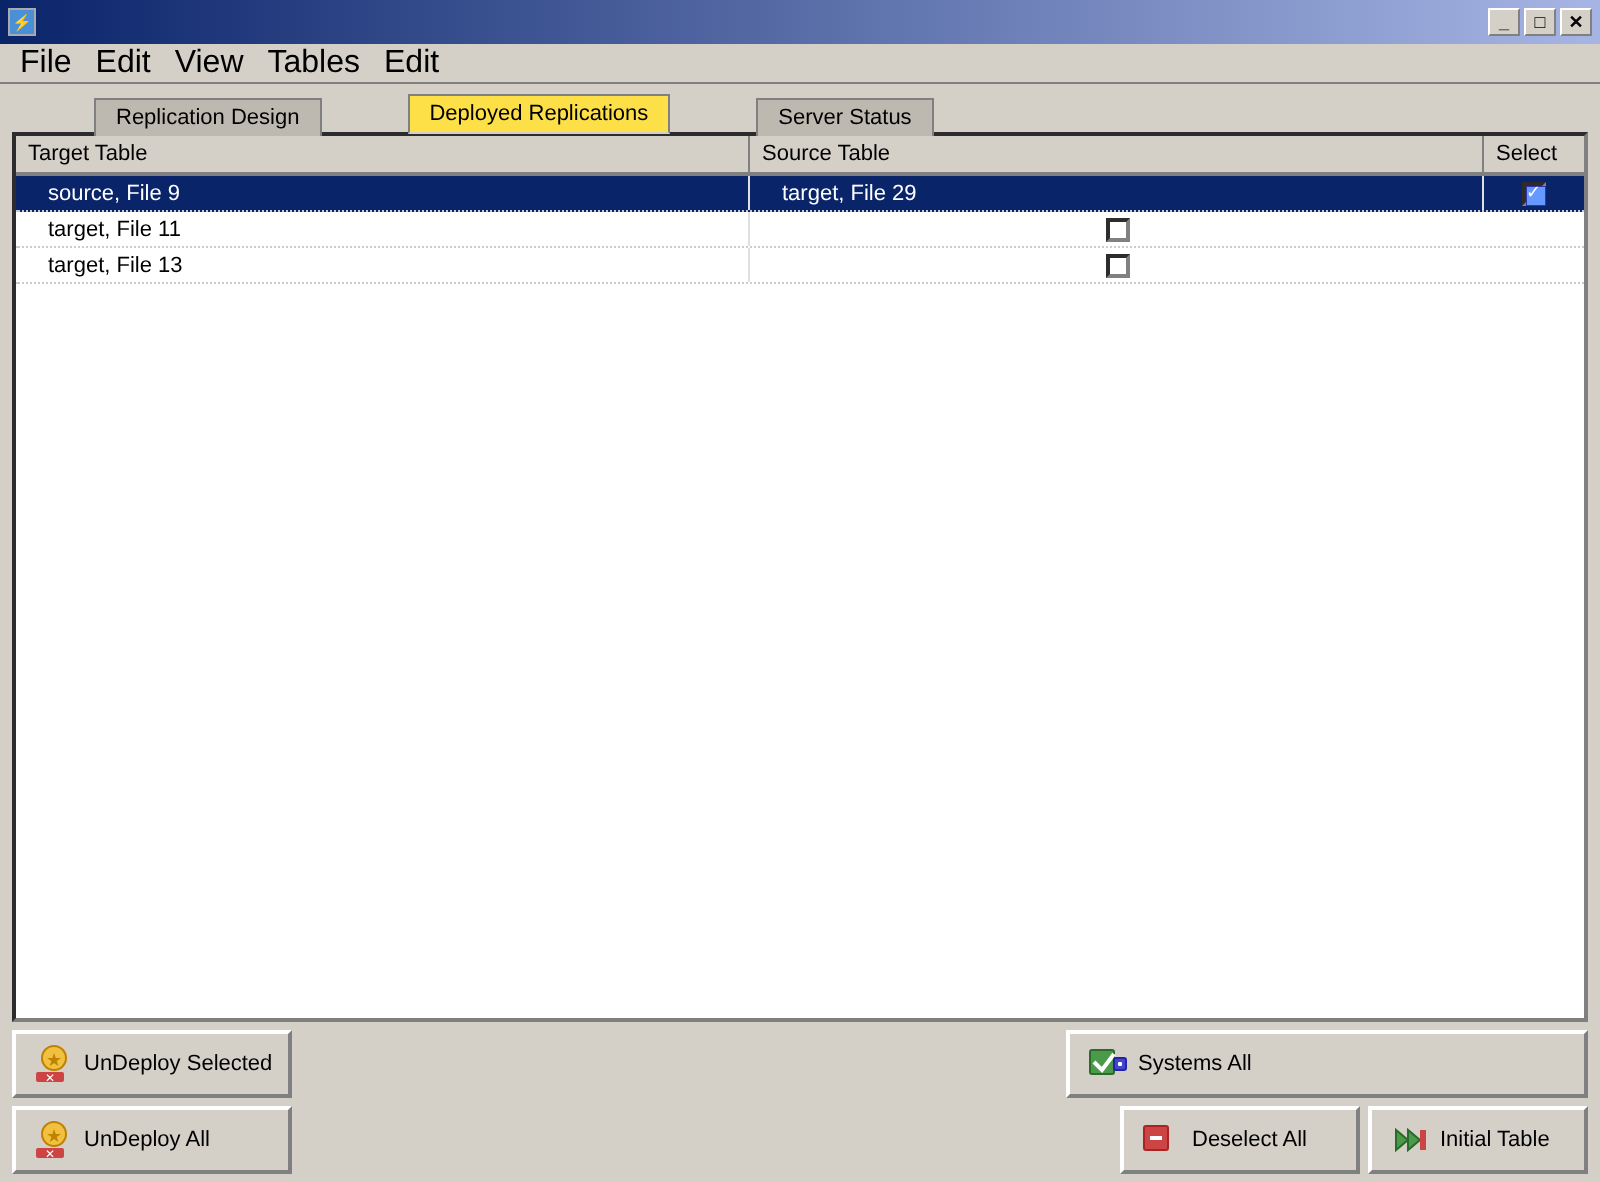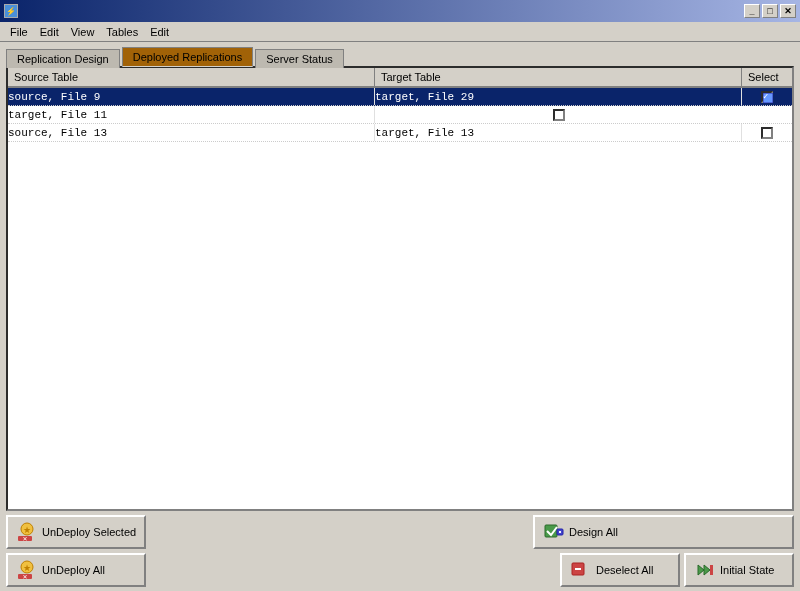--- a/index.html
+++ b/index.html
@@ -64,21 +64,21 @@
     .menu-bar {
       background: #d4d0c8;
       height: 20px;
       display: flex;
       align-items: center;
       padding: 0 4px;
       border-bottom: 1px solid #808080;
     }
     .menu-item {
       padding: 2px 6px;
-      font-size: 11px;
+      font-size: 16px;
       cursor: pointer;
     }
 
     
     .main-container {
       background: #d4d0c8;
       padding: 4px 6px;
       height: calc(591px - 22px - 20px);
       display: flex;
       flex-direction: column;
@@ -93,23 +93,24 @@
     .tab {
       padding: 3px 10px;
       border: 1px solid #808080;
       background: #d4d0c8;
       cursor: pointer;
       font-size: 11px;
       border-bottom: none;
       margin-right: 2px;
       position: relative;
       top: 1px;
+      margin-left: 41px;
     }
     .tab.active {
-      background: #a16207;
+      background: #fde047;
       border-bottom: 1px solid #d4d0c8;
       z-index: 2;
       font-weight: normal;
     }
     .tab:not(.active) {
       background: #bdb9b0;
       top: 2px;
     }
 
     
@@ -148,26 +149,25 @@
       display: grid;
       grid-template-columns: 1fr 1fr 50px;
       border-bottom: 1px dotted #ccc;
       min-height: 18px;
     }
     .table-row.selected {
       background: #0a246a;
       color: white;
     }
     .table-cell {
-      padding: 2px 0;
+      padding: 2px 16px;
       font-size: 11px;
       border-right: 1px solid #e0e0e0;
       display: flex;
       align-items: center;
-      font-family: Liberation Mono, monospace;
     }
     .table-cell:last-child {
       justify-content: center;
       border-right: none;
     }
 
     
     .win-checkbox {
       width: 12px;
       height: 12px;
@@ -253,22 +253,22 @@
 
   <div class="tabs">
     <div class="tab">Replication Design</div>
     <div class="tab active">Deployed Replications</div>
     <div class="tab">Server Status</div>
   </div>
 
   <div class="table-container">
 
     <div class="table-header">
+      <div class="table-header-cell">Target Table</div>
       <div class="table-header-cell">Source Table</div>
-      <div class="table-header-cell">Target Table</div>
       <div class="table-header-cell">Select</div>
     </div>
 
     <div class="table-body">
       <div class="table-row selected">
         <div class="table-cell">source, File 9</div>
         <div class="table-cell">target, File 29</div>
         <div class="table-cell">
           <div class="win-checkbox checked" style="background:#d4d0c8; border-color:#808080; position:relative;">
             <svg width="10" height="10" viewBox="0 0 10 10" style="position:absolute;top:0;left:0;">
@@ -277,21 +277,20 @@
           </div>
         </div>
       </div>
       <div class="table-row">
         <div class="table-cell">target, File 11</div>
         <div class="table-cell">
           <div class="win-checkbox"></div>
         </div>
       </div>
       <div class="table-row">
-        <div class="table-cell">source, File 13</div>
         <div class="table-cell">target, File 13</div>
         <div class="table-cell">
           <div class="win-checkbox"></div>
         </div>
       </div>
     </div>
   </div>
 
   <div class="buttons-area">
 
@@ -324,39 +323,39 @@
       <button class="win-button">
         <div class="btn-icon">
           <svg width="22" height="22" viewBox="0 0 22 22">
             <rect x="2" y="4" width="12" height="12" rx="1" fill="#4a9a4a" stroke="#2a6a2a" stroke-width="1"></rect>
             <polyline points="4,10 8,14 14,6" stroke="white" stroke-width="2" fill="none"></polyline>
             <rect x="14" y="8" width="6" height="6" rx="1" fill="#4444cc" stroke="#2222aa" stroke-width="1"></rect>
             <line x1="16" y1="11" x2="18" y2="11" stroke="white" stroke-width="1.5"></line>
             <line x1="17" y1="10" x2="17" y2="12" stroke="white" stroke-width="1.5"></line>
           </svg>
         </div>
-        <span>Design All</span>
+        <span>Systems All</span>
       </button>
       <div class="btn-group-row">
         <button class="win-button" style="min-width:120px;margin-left:27px;">
           <div class="btn-icon">
             <svg width="22" height="22" viewBox="0 0 22 22">
               <rect x="2" y="4" width="12" height="12" rx="1" fill="#cc4444" stroke="#aa2222" stroke-width="1"></rect>
               <line x1="5" y1="10" x2="11" y2="10" stroke="white" stroke-width="2"></line>
             </svg>
           </div>
           <span>Deselect All</span>
         </button>
         <button class="win-button" style="min-width:110px;">
           <div class="btn-icon">
             <svg width="22" height="22" viewBox="0 0 22 22">
               <polygon points="4,6 4,16 10,11" fill="#4a9a4a" stroke="#2a6a2a" stroke-width="1"></polygon>
               <polygon points="10,6 10,16 16,11" fill="#4a9a4a" stroke="#2a6a2a" stroke-width="1"></polygon>
               <rect x="16" y="6" width="3" height="10" fill="#cc4444"></rect>
             </svg>
           </div>
-          <span>Initial State</span>
+          <span>Initial Table</span>
         </button>
       </div>
     </div>
   </div>
 
 </div>
 
 </body></html>

